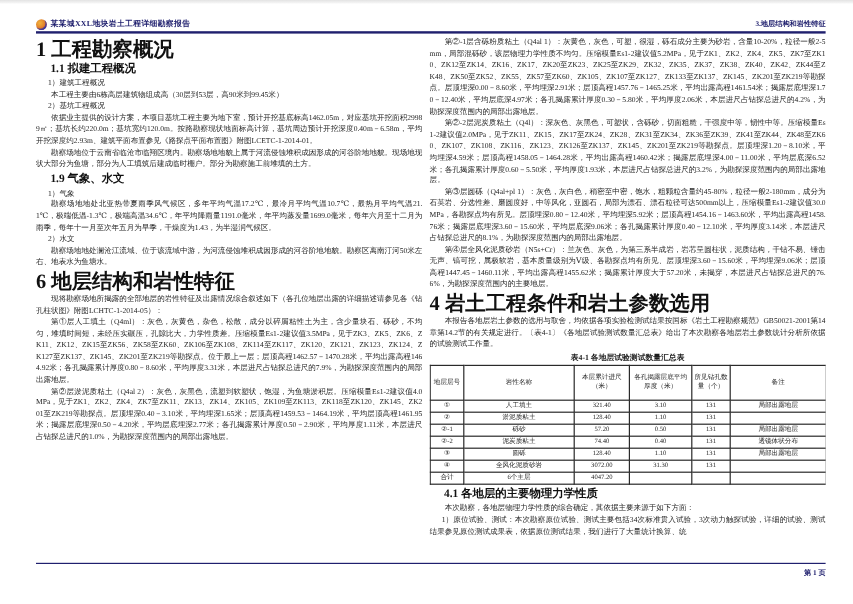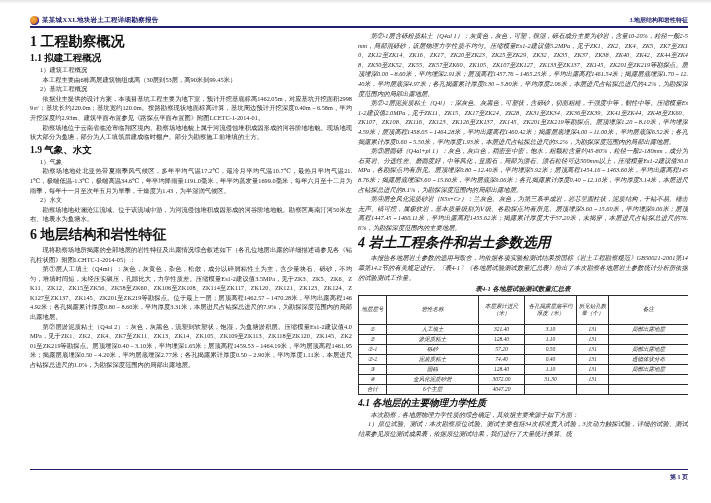--- a/index.html
+++ b/index.html
@@ -14,23 +14,23 @@
   .hdr-left{display:flex;align-items:center;gap:3px;}
   .logo{width:9px;height:9px;border-radius:50%;
         background:radial-gradient(circle at 35% 35%,#f2b23c 0%,#e2862e 45%,#b23434 80%,#7a2440 100%);
         box-shadow:inset -1px -1px 0 #3a3aa0;flex:0 0 auto;}
   .hdr-title{font-size:6.5px;font-weight:bold;color:#1b1b6b;letter-spacing:.3px;}
   .hdr-right{font-size:6px;font-weight:bold;color:#1b1b6b;}
   
   .col{position:absolute;top:31px;height:432px;overflow:hidden;
        font-size:6.3px;line-height:9.6px;text-align:justify;word-break:break-all;}
   .col-left{left:30px;width:322px;}
-  .col-right{left:358px;width:330px;font-style:italic;}
-  h1{font-size:14px;line-height:16px;font-weight:bold;margin:3px 0 2px;color:#111;}
-  h2{font-size:9.5px;line-height:12px;font-weight:bold;margin:2px 0 1px;color:#111;}
+  .col-right{left:358px;width:330px;}
+  h1{font-size:17px;line-height:16px;font-weight:bold;margin:3px 0 2px;color:#111;}
+  h2{font-size:9.5px;line-height:12px;font-weight:bold;margin:2px 12px 1px;color:#111;}
   p{margin:0;}
   .ind{text-indent:2em;}
   .ind-num{text-indent:1.6em;}
   
   .tbl-title{font-size:6.5px;font-weight:bold;text-align:center;margin:2px 0 1px;}
   table{border-collapse:collapse;width:100%;table-layout:fixed;}
   th,td{border:0.8px solid #2a2a2a;font-size:5.5px;line-height:7px;
         text-align:center;vertical-align:middle;padding:1px 1px;font-weight:normal;
         overflow:hidden;}
   th{height:26px;}

